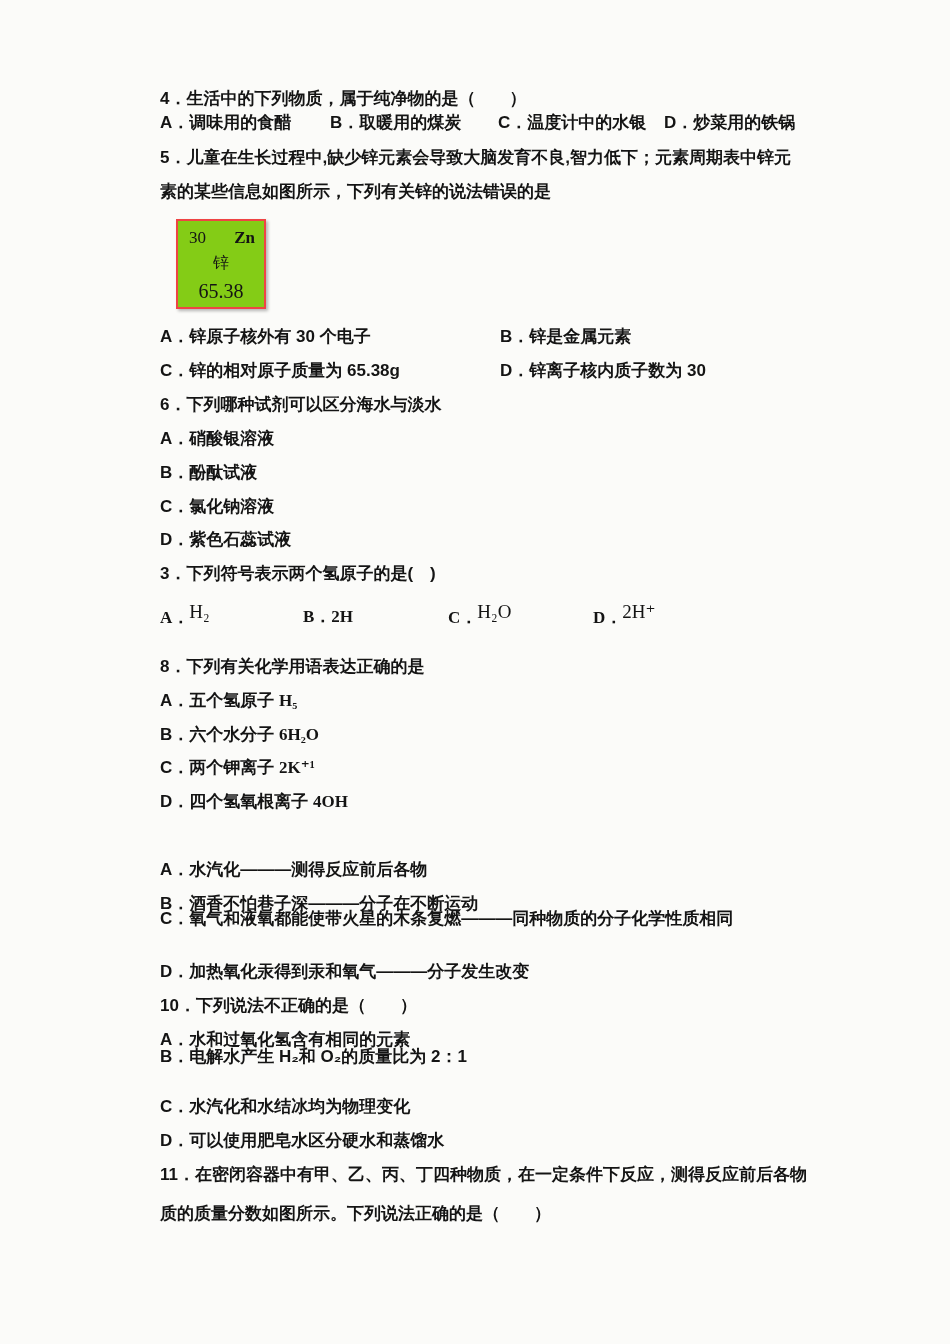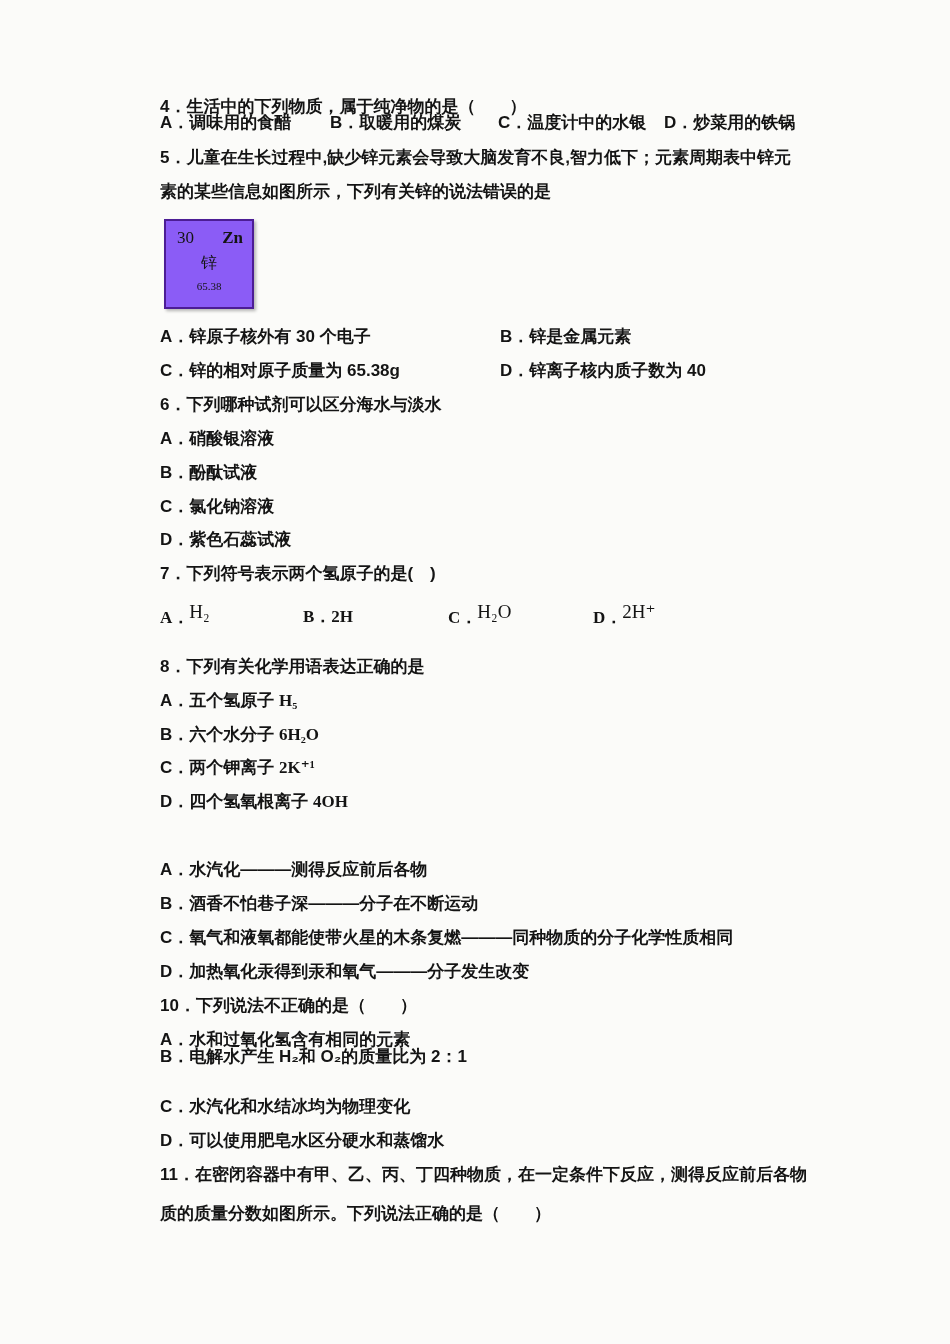--- a/index.html
+++ b/index.html
@@ -13,77 +13,77 @@
   .line {
     position:absolute; left:160px;
     font-size:17px; font-weight:700; white-space:pre; line-height:22px;
   }
   .opt {position:absolute; font-size:17px; font-weight:700; white-space:pre; line-height:22px;}
   .formula {font-family:"Liberation Serif","DejaVu Serif",serif; font-weight:700;text-align:center;}
   .f-light {font-weight:400; font-size:19px;}
   .raised {position:relative; top:-5px;}
   .serif-label {font-family:"Liberation Serif","DejaVu Serif",serif;}
   .el-box {
-    position:absolute; left:164px; top:219px; width:86px; height:86px;
-    border:2px solid #4c1d95; background:#8b5cf6;
+    position:absolute; left:176px; top:219px; width:86px; height:86px;
+    border:2px solid #ef4444; background:#84cc16;
     box-shadow:2px 2px 3px rgba(0,0,0,0.28);
     font-family:"Liberation Serif","DejaVu Serif",serif;
   }
   .el-num  {position:absolute; left:11px; top:7px;  font-size:17px;}
   .el-sym  {position:absolute; right:9px; top:7px;  font-size:17px; font-weight:700;}
   .el-name {position:absolute; left:0; right:0; top:32px; text-align:center; font-size:16px;}
-  .el-mass {position:absolute; left:0; right:0; top:59px; text-align:center; font-size:11px;}
+  .el-mass {position:absolute; left:0; right:0; top:59px; text-align:center; font-size:20px;}
 </style>
 </head>
 <body>
 
 <div class="page">
 
-  <div class="line" style="top:96px">4．生活中的下列物质，属于纯净物的是（　　）</div>
+  <div class="line" style="top:88px">4．生活中的下列物质，属于纯净物的是（　　）</div>
   <span class="opt" style="top:112px; left:160px">A．调味用的食醋</span>
   <span class="opt" style="top:112px; left:330px">B．取暖用的煤炭</span>
   <span class="opt" style="top:112px; left:498px">C．温度计中的水银</span>
   <span class="opt" style="top:112px; left:664px">D．炒菜用的铁锅</span>
 
   <div class="line" style="top:147px">5．儿童在生长过程中,缺少锌元素会导致大脑发育不良,智力低下；元素周期表中锌元</div>
   <div class="line" style="top:181px">素的某些信息如图所示，下列有关锌的说法错误的是</div>
 
   <div class="el-box">
     <span class="el-num">30</span>
     <span class="el-sym">Zn</span>
     <span class="el-name">锌</span>
     <span class="el-mass">65.38</span>
   </div>
 
   <span class="opt" style="top:326px; left:160px">A．锌原子核外有 30 个电子</span>
   <span class="opt" style="top:326px; left:500px">B．锌是金属元素</span>
   <span class="opt" style="top:360px; left:160px">C．锌的相对原子质量为 65.38g</span>
-  <span class="opt" style="top:360px; left:500px">D．锌离子核内质子数为 40</span>
+  <span class="opt" style="top:360px; left:500px">D．锌离子核内质子数为 30</span>
 
   <div class="line" style="top:394px">6．下列哪种试剂可以区分海水与淡水</div>
   <div class="line" style="top:428px">A．硝酸银溶液</div>
   <div class="line" style="top:462px">B．酚酞试液</div>
   <div class="line" style="top:496px">C．氯化钠溶液</div>
   <div class="line" style="top:529px">D．紫色石蕊试液</div>
 
-  <div class="line" style="top:563px">7．下列符号表示两个氢原子的是(　)</div>
+  <div class="line" style="top:563px">3．下列符号表示两个氢原子的是(　)</div>
   <span class="opt" style="top:606px; left:160px"><span class="serif-label">A．</span><span class="formula f-light raised">H₂</span></span>
   <span class="opt" style="top:606px; left:303px"><span class="serif-label">B．</span><span class="formula">2H</span></span>
   <span class="opt" style="top:606px; left:448px"><span class="serif-label">C．</span><span class="formula f-light raised">H₂O</span></span>
   <span class="opt" style="top:606px; left:593px"><span class="serif-label">D．</span><span class="formula f-light raised">2H⁺</span></span>
 
   <div class="line" style="top:656px">8．下列有关化学用语表达正确的是</div>
   <div class="line" style="top:690px"><span>A．五个氢原子 </span><span class="formula">H₅</span></div>
   <div class="line" style="top:724px"><span>B．六个水分子 </span><span class="formula">6H₂O</span></div>
   <div class="line" style="top:757px"><span>C．两个钾离子 </span><span class="formula">2K⁺¹</span></div>
   <div class="line" style="top:791px"><span>D．四个氢氧根离子 </span><span class="formula">4OH</span></div>
 
   <div class="line" style="top:859px">A．水汽化———测得反应前后各物</div>
   <div class="line" style="top:893px">B．酒香不怕巷子深———分子在不断运动</div>
-  <div class="line" style="top:927px">C．氧气和液氧都能使带火星的木条复燃———同种物质的分子化学性质相同</div>
+  <div class="line" style="top:908px">C．氧气和液氧都能使带火星的木条复燃———同种物质的分子化学性质相同</div>
   <div class="line" style="top:961px">D．加热氧化汞得到汞和氧气———分子发生改变</div>
 
   <div class="line" style="top:995px">10．下列说法不正确的是（　　）</div>
   <div class="line" style="top:1029px">A．水和过氧化氢含有相同的元素</div>
   <div class="line" style="top:1046px">B．电解水产生 H₂和 O₂的质量比为 2：1</div>
   <div class="line" style="top:1096px">C．水汽化和水结冰均为物理变化</div>
   <div class="line" style="top:1130px">D．可以使用肥皂水区分硬水和蒸馏水</div>
 
   <div class="line" style="top:1164px">11．在密闭容器中有甲、乙、丙、丁四种物质，在一定条件下反应，测得反应前后各物</div>
   <div class="line" style="top:1203px">质的质量分数如图所示。下列说法正确的是（　　）</div>

